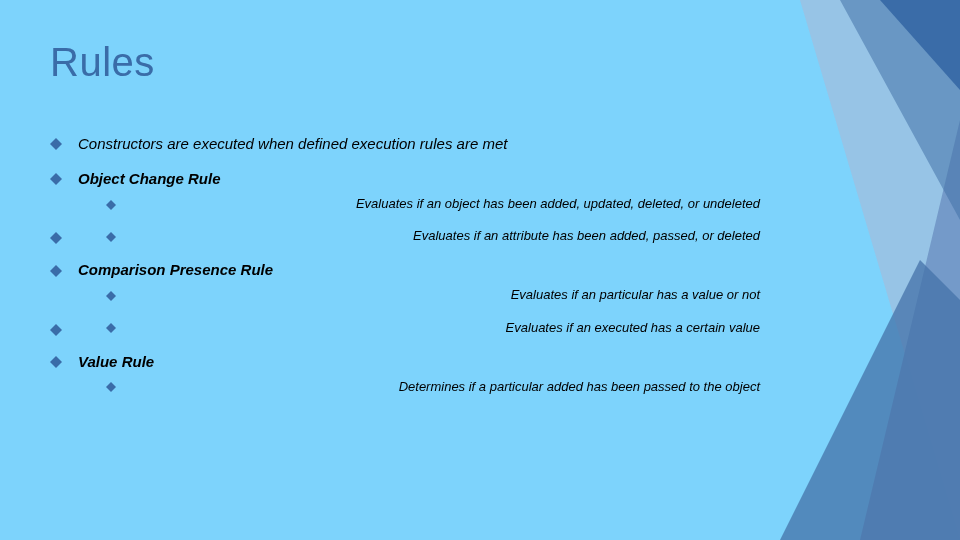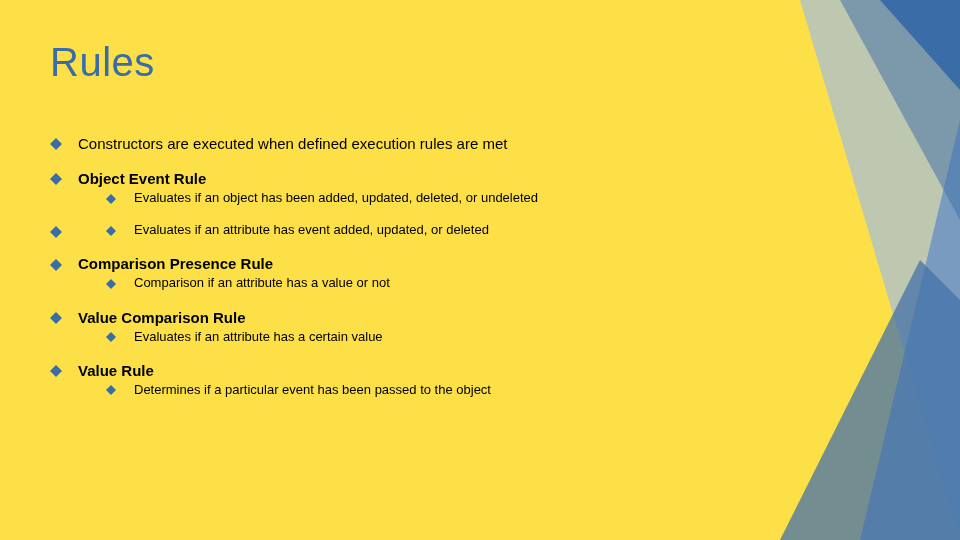--- a/index.html
+++ b/index.html
@@ -6,21 +6,21 @@
   html, body { width: 960px; height: 540px; overflow: hidden; }
   body {
     font-family: "Segoe UI", Tahoma, Verdana, sans-serif;
     background: #ffffff;
     position: relative;
   }
   .slide {
     width: 960px;
     height: 540px;
     position: relative;
-    background: #fde047;
+    background: #7dd3fc;
   }
   
   .deco {
     position: absolute;
     top: 0; right: 0; bottom: 0;
     width: 240px;
     pointer-events: none;
     overflow: hidden;
   }
   .content {
@@ -42,26 +42,29 @@
   li {
     position: relative;
     padding-left: 28px;
     margin-bottom: 10px;
     line-height: 1.4;
   }
   li.l1 {
     font-size: 15px;
     color: #000;
     margin-bottom: 14px;
+    font-style: italic;
   }
   li.l2 {
     font-size: 13px;
     color: #000;
     margin-left: 28px;
     margin-bottom: 12px;
+    margin-top: 6px;
+    text-align: right;
   }
   .bold { font-weight: 700; }
   .bullet {
     position: absolute;
     left: 0;
     top: 0.35em;
     width: 0; height: 0;
   }
   li.l1 > .bullet svg { width: 12px; height: 12px; display: block; }
   li.l2 > .bullet svg { width: 10px; height: 10px; display: block; }
@@ -95,21 +98,21 @@
         <span>Constructors are executed when defined execution rules are met</span>
       </li>
 
 
       <li class="l1">
         <span class="bullet">
           <svg viewBox="0 0 10 10">
               <polygon points="5,0 10,5 5,10 0,5" fill="#3a6ca8"></polygon>
             </svg>
         </span>
-        <span class="bold">Object Event Rule</span>
+        <span class="bold">Object Change Rule</span>
         <ul>
           <li class="l2">
             <span class="bullet">
               <svg viewBox="0 0 10 10">
                   <polygon points="5,0 10,5 5,10 0,5" fill="#3a6ca8"></polygon>
                 </svg>
             </span>
             <span>Evaluates if an object has been added, updated, deleted, or undeleted</span>
           </li>
         </ul>
@@ -121,77 +124,76 @@
               <polygon points="5,0 10,5 5,10 0,5" fill="#3a6ca8"></polygon>
             </svg>
         </span>
         <ul>
           <li class="l2">
             <span class="bullet">
               <svg viewBox="0 0 10 10">
                   <polygon points="5,0 10,5 5,10 0,5" fill="#3a6ca8"></polygon>
                 </svg>
             </span>
-            <span>Evaluates if an attribute has event added, updated, or deleted</span>
+            <span>Evaluates if an attribute has been added, passed, or deleted</span>
           </li>
         </ul>
       </li>
 
       <li class="l1">
         <span class="bullet">
           <svg viewBox="0 0 10 10">
               <polygon points="5,0 10,5 5,10 0,5" fill="#3a6ca8"></polygon>
             </svg>
         </span>
         <span class="bold">Comparison Presence Rule</span>
         <ul>
           <li class="l2">
             <span class="bullet">
               <svg viewBox="0 0 10 10">
                   <polygon points="5,0 10,5 5,10 0,5" fill="#3a6ca8"></polygon>
                 </svg>
             </span>
-            <span>Comparison if an attribute has a value or not</span>
+            <span>Evaluates if an particular has a value or not</span>
           </li>
         </ul>
       </li>
 
       <li class="l1">
         <span class="bullet">
           <svg viewBox="0 0 10 10">
               <polygon points="5,0 10,5 5,10 0,5" fill="#3a6ca8"></polygon>
             </svg>
         </span>
-        <span class="bold">Value Comparison Rule</span>
         <ul>
           <li class="l2">
             <span class="bullet">
               <svg viewBox="0 0 10 10">
                   <polygon points="5,0 10,5 5,10 0,5" fill="#3a6ca8"></polygon>
                 </svg>
             </span>
-            <span>Evaluates if an attribute has a certain value</span>
+            <span>Evaluates if an executed has a certain value</span>
           </li>
         </ul>
       </li>
 
       <li class="l1">
         <span class="bullet">
           <svg viewBox="0 0 10 10">
               <polygon points="5,0 10,5 5,10 0,5" fill="#3a6ca8"></polygon>
             </svg>
         </span>
         <span class="bold">Value Rule</span>
         <ul>
           <li class="l2">
             <span class="bullet">
               <svg viewBox="0 0 10 10">
                   <polygon points="5,0 10,5 5,10 0,5" fill="#3a6ca8"></polygon>
                 </svg>
             </span>
-            <span>Determines if a particular event has been passed to the object</span>
+            <span>Determines if a particular added has been passed to the object</span>
           </li>
         </ul>
       </li>
 
     </ul>
   </div>
 </div>
 
 </body></html>

